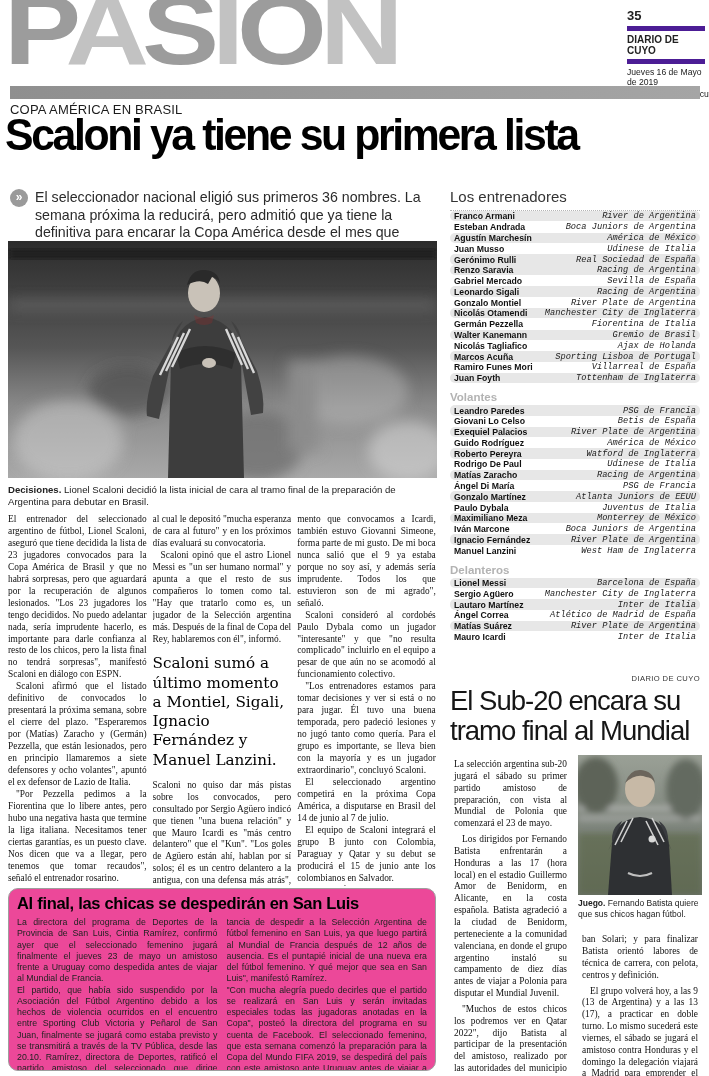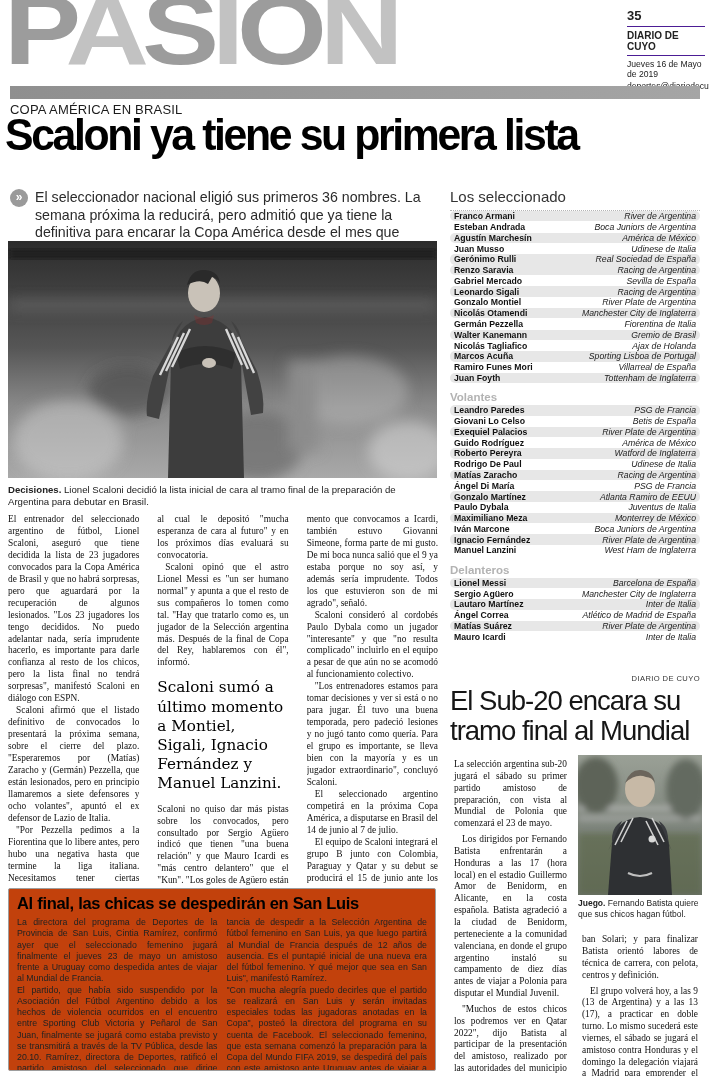--- a/index.html
+++ b/index.html
@@ -7,21 +7,21 @@
         font-family:"Liberation Sans",sans-serif;color:#1a1a1a;}
 
   
   .logo{position:absolute;left:4px;top:-26px;font-weight:800;font-size:98px;
         letter-spacing:-6px;transform:scaleX(1.18);transform-origin:0 50%;white-space:nowrap;}
   .logo span:nth-child(odd){color:#9c9c9c;}
   .logo span:nth-child(even){color:#c2c2c2;}
   .mast-info{position:absolute;left:627px;top:8px;width:78px;font-size:8.6px;color:#222;}
   .mast-info .pg{font-size:13px;font-weight:bold;padding-bottom:3px;}
   .mast-info .paper{font-weight:bold;font-size:10px;padding:3px 0;}
-  .mast-hr{border-bottom:1px solid #4c1d95;}
+  .mast-hr{border-bottom:5px solid #4c1d95;}
   .mast-info .line{padding-top:2.5px;}
   .mast-bar{position:absolute;left:10px;top:86px;width:690px;height:13px;
             background:linear-gradient(90deg,#8f8f8f,#a5a5a5);}
   .kicker{position:absolute;left:10px;top:102px;font-size:13px;color:#1c1c1c;letter-spacing:.2px;}
 
   
   .headline{position:absolute;left:5px;top:109px;font-weight:800;font-size:45px;
             letter-spacing:-2.5px;transform:scaleX(.95);transform-origin:0 0;
             white-space:nowrap;color:#000;}
   .lede{position:absolute;left:10px;top:189px;width:424px;display:flex;gap:7px;}
@@ -29,47 +29,47 @@
              color:#fff;font-weight:bold;font-size:12px;line-height:17px;text-align:center;}
   .lede-text{font-size:14.2px;line-height:17.6px;color:#2b2b2b;}
 
   
   .main-photo{position:absolute;left:8px;top:241px;width:429px;height:237px;overflow:hidden;background:#555;}
   .main-caption{position:absolute;left:8px;top:484px;width:429px;font-size:9.6px;
                 line-height:12px;color:#222;}
   .cap-label{font-weight:bold;}
 
   
-  .article{position:absolute;left:8px;top:514px;width:430px;height:372px;display:flex;gap:18px;overflow:hidden;}
+  .article{position:absolute;left:8px;top:514px;width:430px;height:372px;display:flex;gap:6px;overflow:hidden;}
   .acol{width:138.6px;overflow:hidden;font-family:"Liberation Serif","DejaVu Serif",serif;
         font-size:9.4px;line-height:11.95px;text-align:justify;color:#111;}
   .acol p{margin:0;text-indent:0;}
   .acol p + p{text-indent:8px;}
   .pullquote{font-family:"DejaVu Serif","Liberation Serif",serif;font-weight:normal;
              font-size:15.2px;line-height:19.2px;text-align:left;margin:9px 0 10px 0;color:#000;}
 
   
   .box{position:absolute;left:8px;top:888px;width:428px;height:183px;border:1px solid #9e9e9e;
-       border-radius:2px;box-sizing:border-box;padding:5px 8px;overflow:hidden;background:#c2410c;}
+       border-radius:10px;box-sizing:border-box;padding:5px 8px;overflow:hidden;background:#ec4899;}
   .box-title{font-size:16.5px;font-weight:bold;letter-spacing:-.3px;color:#000;margin-bottom:4px;}
   .box-cols{display:flex;gap:9px;}
   .box-col{width:201px;font-size:8.8px;line-height:11.25px;text-align:justify;color:#222;overflow:hidden;}
   .box-col p{margin:0;}
 
   
   .rpanel{position:absolute;left:450px;top:188px;width:250px;}
   .rtitle{font-size:15px;color:#333;}
   .rdots{border-bottom:1.5px dotted #b5b5b5;margin:5px 0 0 0;}
   .rsec-h{margin-top:6px;font-size:11.5px;font-weight:bold;color:#b3b3b3;height:16px;line-height:16px;}
-  .prow{display:flex;justify-content:space-between;align-items:center;height:10.4px;
+  .prow{display:flex;justify-content:space-between;align-items:flex-end;height:10.4px;
         margin-bottom:.4px;border-radius:5px;padding:0 4px;}
   .prow.shade{background:#e7e7e7;}
   .pname{font-size:8.7px;font-weight:bold;color:#111;white-space:nowrap;}
   .pclub{font-size:8.7px;font-style:italic;color:#222;white-space:nowrap;
-         font-family:Liberation Sans, sans-serif;}
+         font-family:Liberation Mono, monospace;}
   .rcredit{position:absolute;left:450px;top:674px;width:250px;text-align:right;
            font-size:7.6px;color:#333;letter-spacing:.4px;}
 
   
   .sub20{position:absolute;left:450px;top:686px;width:252px;}
   .s20-headline{font-size:27.5px;line-height:30px;letter-spacing:-1px;color:#161616;
                 font-weight:400;margin-bottom:9px;}
   .s20-cols{display:flex;gap:7px;}
   .s20-col1{width:121px;overflow:hidden;}
   .s20-col2{width:124px;overflow:hidden;}
@@ -181,21 +181,21 @@
           <p>El partido, que había sido suspendido por la Asociación del Fútbol Argentino debido a los hechos de violencia ocurridos en el encuentro entre Sporting Club Victoria y Peñarol de San Juan, finalmente se jugará como estaba previsto y se transmitirá a través de la TV Pública, desde las 20.10. Ramírez, directora de Deportes, ratificó el partido amistoso del seleccionado que dirige Carlos Borrello y el inicio de la Copa San Luis de fútbol femenino, de la que participarán más de 60 equipos de toda la provincia.</p>
         </div>
       <div class="box-col">
           <p>tancia de despedir a la Selección Argentina de fútbol femenino en San Luis, ya que luego partirá al Mundial de Francia después de 12 años de ausencia. Es el puntapié inicial de una nueva era del fútbol femenino. Y qué mejor que sea en San Luis", manifestó Ramírez.</p>
           <p>"Con mucha alegría puedo decirles que el partido se realizará en San Luis y serán invitadas especiales todas las jugadoras anotadas en la Copa", posteó la directora del programa en su cuenta de Facebook. El seleccionado femenino, que esta semana comenzó la preparación para la Copa del Mundo FIFA 2019, se despedirá del país con este amistoso ante Uruguay antes de viajar a Francia. El debut de las argentinas será el 10 de junio, en el Parque de los Príncipes, en París, frente a Japón.</p>
         </div>
     </div>
   </div>
 
   <div class="rpanel">
-    <div class="rtitle">Los seleccionado</div>
+    <div class="rtitle">Los entrenadores</div>
     <div class="rdots"></div>
     <div id="roster">
         <div class="prow shade">
           <span class="pname">Franco Armani</span>
           <span class="pclub">River de Argentina</span>
         </div>
         <div class="prow">
           <span class="pname">Esteban Andrada</span>
           <span class="pclub">Boca Juniors de Argentina</span>
         </div>
@@ -283,21 +283,21 @@
         <div class="prow shade">
           <span class="pname">Matías Zaracho</span>
           <span class="pclub">Racing de Argentina</span>
         </div>
         <div class="prow">
           <span class="pname">Ángel Di María</span>
           <span class="pclub">PSG de Francia</span>
         </div>
         <div class="prow shade">
           <span class="pname">Gonzalo Martínez</span>
-          <span class="pclub">Atlanta Ramiro de EEUU</span>
+          <span class="pclub">Atlanta Juniors de EEUU</span>
         </div>
         <div class="prow">
           <span class="pname">Paulo Dybala</span>
           <span class="pclub">Juventus de Italia</span>
         </div>
         <div class="prow shade">
           <span class="pname">Maximiliano Meza</span>
           <span class="pclub">Monterrey de México</span>
         </div>
         <div class="prow">

